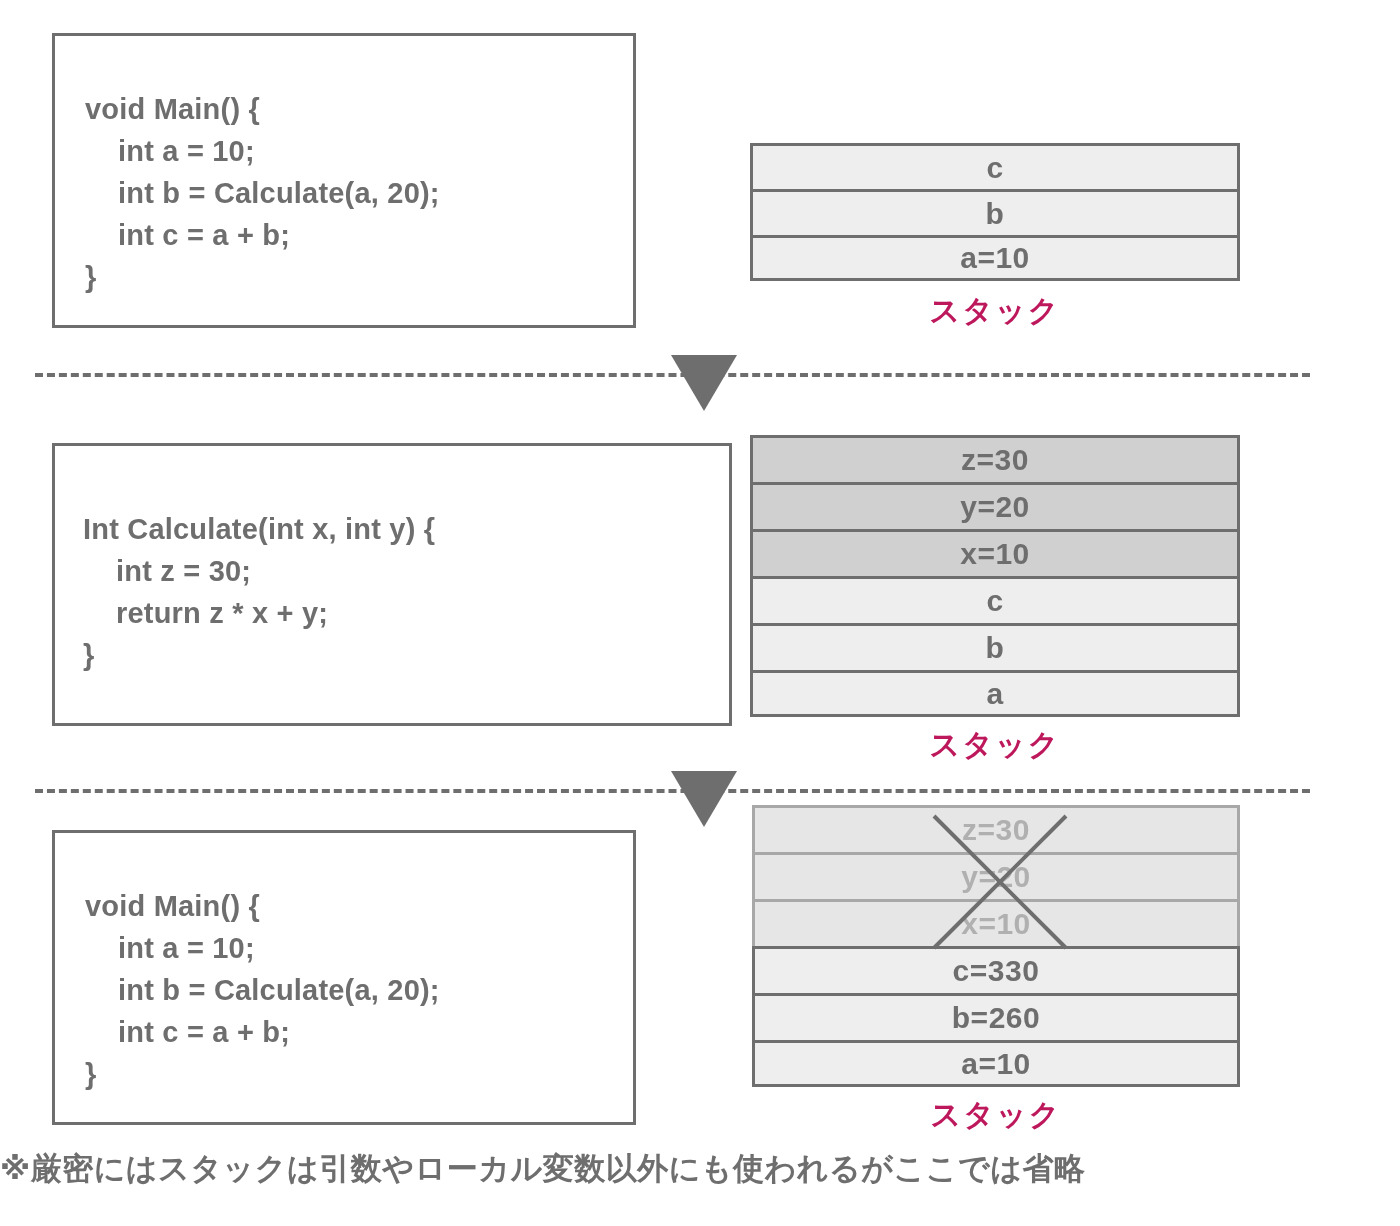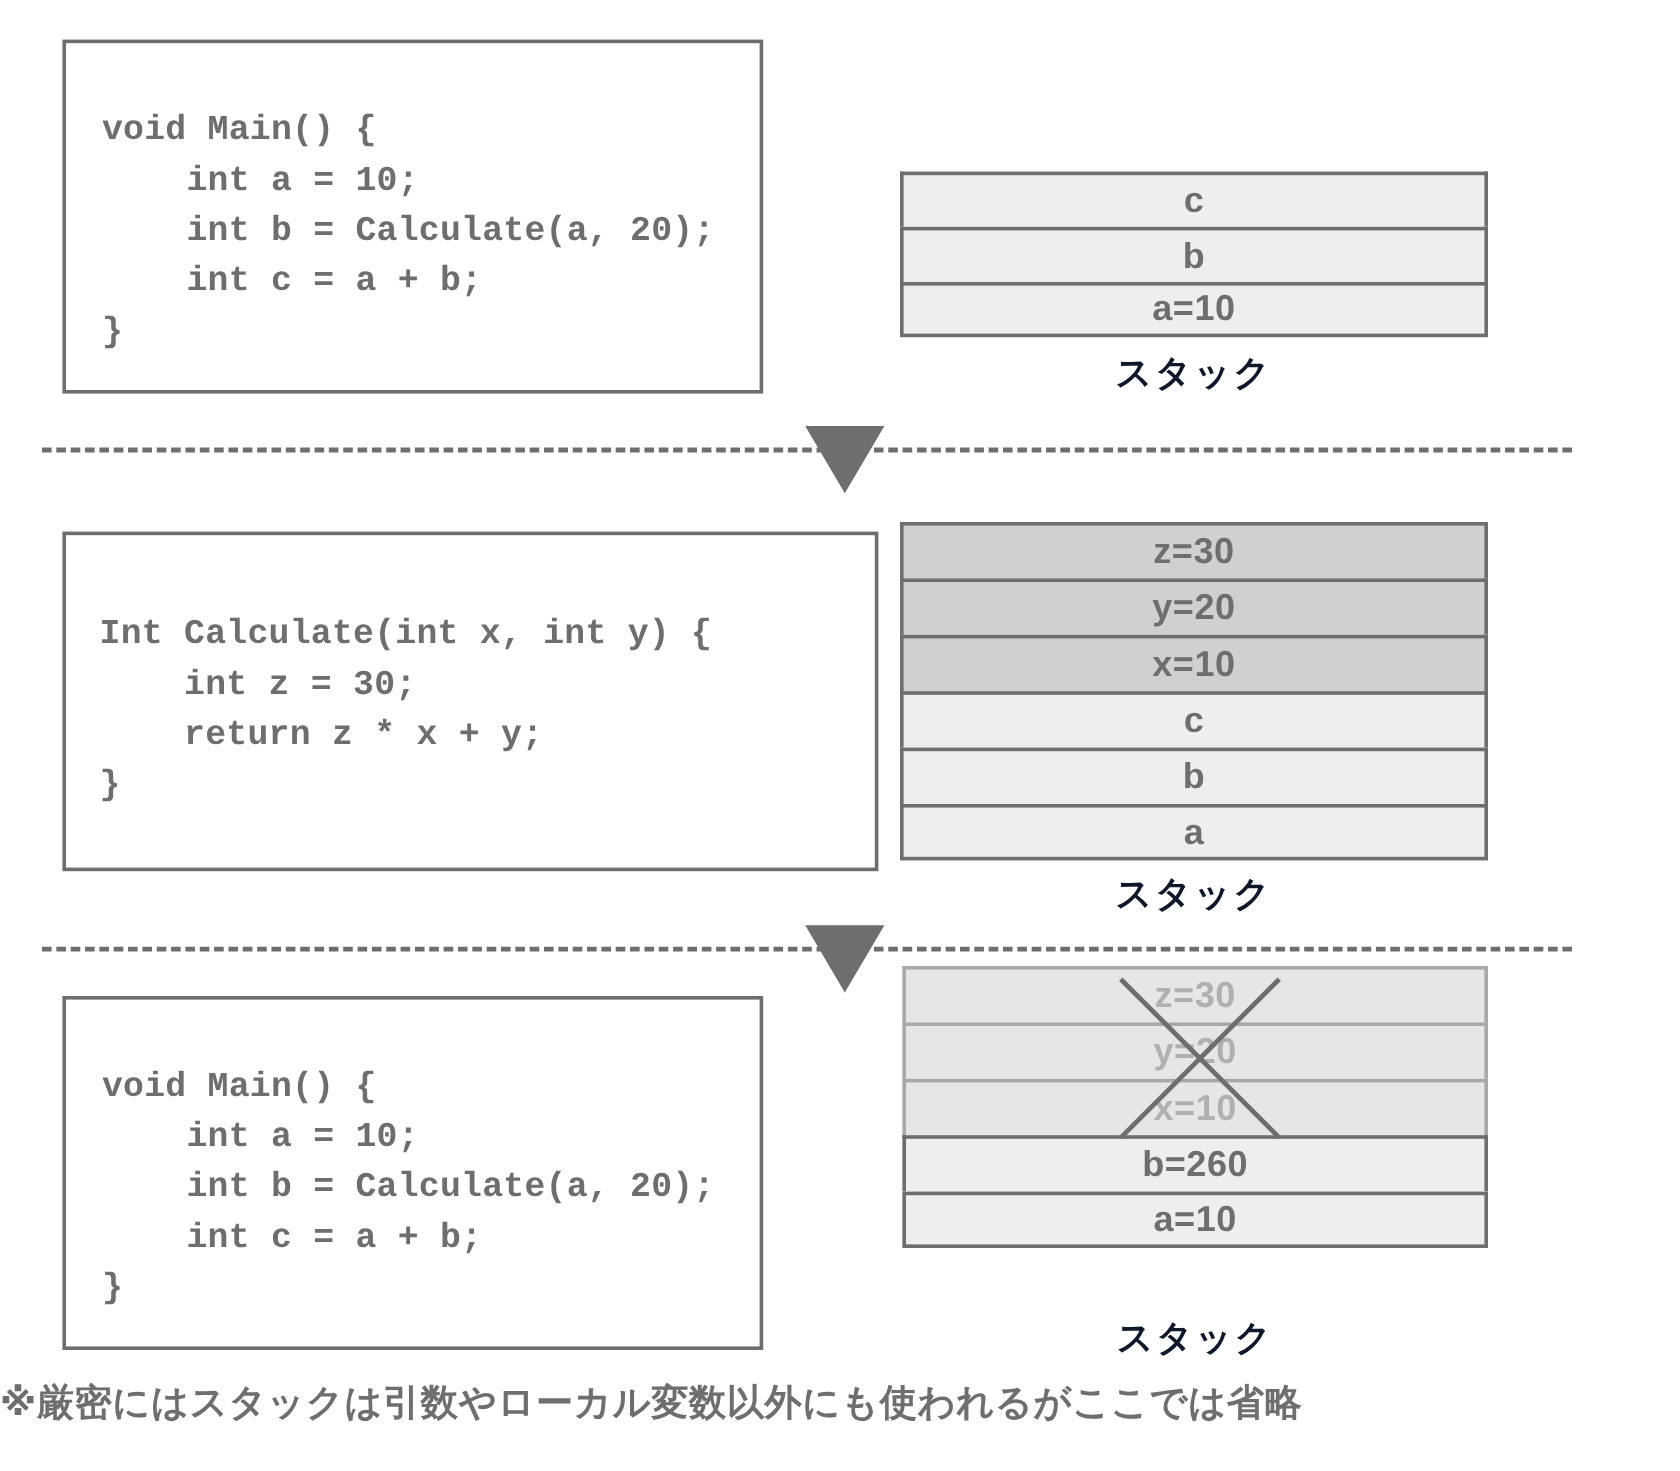--- a/index.html
+++ b/index.html
@@ -20,21 +20,21 @@
   .code-box {
     position: absolute;
     border: 3px solid #6e6e6e;
     background: #ffffff;
     box-sizing: border-box;
   }
   .code-body {
     position: absolute;
     left: 30px;
     white-space: pre;
-    font-family: Liberation Mono, monospace;
+    font-family: Liberation Sans, sans-serif;
     font-weight: bold;
     font-size: 29px;
     line-height: 42px;
     color: #6e6e6e;
     letter-spacing: 0.2px;
   }
 
   #code-box-1 { left: 52px;  top: 33px;  width: 584px;  height: 295px; }
   #code-box-1 .code-body { top: 52px; }
 
@@ -79,21 +79,21 @@
     border-bottom-width: 0;
     color: #b0b0b0;
   }
 
   .stack-label {
     position: absolute;
     width: 100%;
     text-align: center;
     font-weight: bold;
     font-size: 30px;
-    color: #0f172a;
+    color: #be185d;
     letter-spacing: 2px;
   }
 
   #stack-1 { left: 750px; top: 143px; width: 490px; }
   #stack-1 .stack-cell { height: 46px; }
   #stack-1 .stack-label { top: 148px; }
 
   #stack-2 { left: 750px; top: 435px; width: 490px; }
   #stack-2 .stack-cell { height: 47px; }
   #stack-2 .stack-label { top: 290px; }
@@ -198,20 +198,21 @@
     int b = Calculate(a, 20);
     int c = a + b;
 }</div>
 </div>
 
 <div class="stack" id="stack-3">
   <div class="stack-cells">
       <div class="stack-cell cell-faded">z=30</div>
       <div class="stack-cell cell-faded">y=20</div>
       <div class="stack-cell cell-faded">x=10</div>
+      <div class="stack-cell cell-plain">c=330</div>
       <div class="stack-cell cell-plain">b=260</div>
       <div class="stack-cell cell-plain last">a=10</div>
     </div>
   <div class="stack-label">スタック</div>
 </div>
 
 <svg class="strike-x" viewBox="0 0 140 140">
   <line x1="4" y1="4" x2="136" y2="136" stroke="#6e6e6e" stroke-width="4"></line>
   <line x1="136" y1="4" x2="4" y2="136" stroke="#6e6e6e" stroke-width="4"></line>
 </svg>

